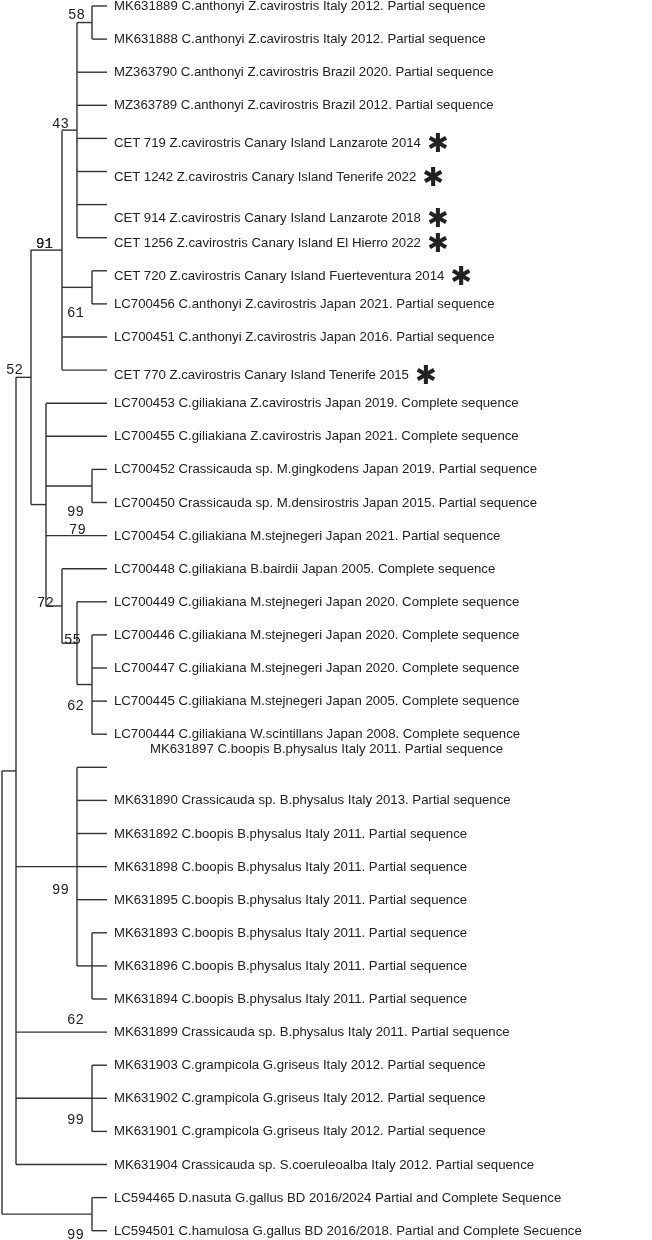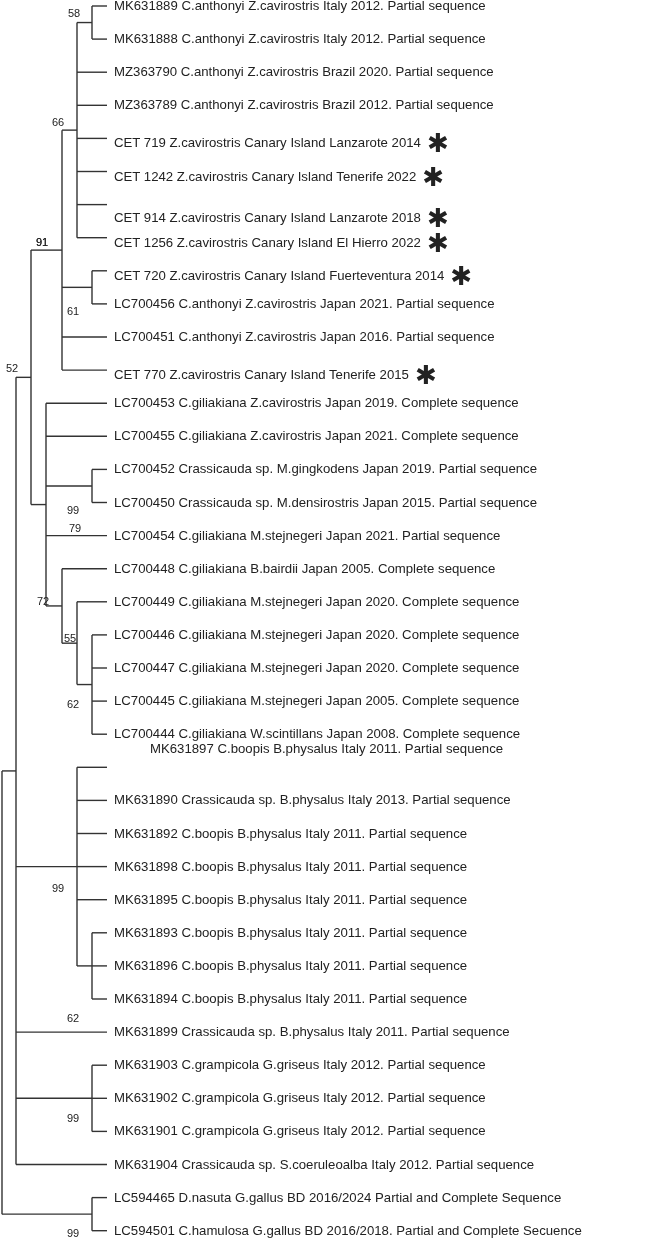--- a/index.html
+++ b/index.html
@@ -1,20 +1,20 @@
 <!DOCTYPE html>
 <html><head>
 <meta charset="utf-8">
 <style>
   html,body{margin:0;padding:0;background:#fff;}
   body{width:652px;height:1240px;position:relative;overflow:hidden;font-family:"Liberation Sans",sans-serif;}
   #tree{position:absolute;left:0;top:0;}
   .leaf-label{position:absolute;left:114px;font-size:13.2px;color:#222;white-space:nowrap;line-height:16px;font-family:"Liberation Sans",sans-serif;}
   .star{font-size:26px;font-weight:bold;line-height:16px;margin-left:6px;position:relative;top:5px;color:#222;font-family:"DejaVu Sans",sans-serif;}
-  .bs{position:absolute;font-size:11px;color:#222;font-family:Liberation Sans, sans-serif;}
+  .bs{position:absolute;font-size:14px;color:#222;font-family:Liberation Mono, monospace;}
 </style>
 </head>
 <body>
 
 <svg id="tree" width="652" height="1240" xmlns="http://www.w3.org/2000/svg">
     <line x1="92" y1="6" x2="107" y2="6" stroke="#333333" stroke-width="1.4"></line>
     <line x1="92" y1="39.1" x2="107" y2="39.1" stroke="#333333" stroke-width="1.4"></line>
     <line x1="92" y1="6" x2="92" y2="39.1" stroke="#333333" stroke-width="1.4"></line>
     <line x1="77" y1="22.55" x2="92" y2="22.55" stroke="#333333" stroke-width="1.4"></line>
     <line x1="77" y1="72.2" x2="107" y2="72.2" stroke="#333333" stroke-width="1.4"></line>
@@ -81,21 +81,21 @@
     <line x1="92" y1="1197.6000000000001" x2="107" y2="1197.6000000000001" stroke="#333333" stroke-width="1.4"></line>
     <line x1="92" y1="1230.7" x2="107" y2="1230.7" stroke="#333333" stroke-width="1.4"></line>
     <line x1="92" y1="1197.6000000000001" x2="92" y2="1230.7" stroke="#333333" stroke-width="1.4"></line>
     <line x1="2" y1="1214.15" x2="92" y2="1214.15" stroke="#333333" stroke-width="1.4"></line>
     <line x1="2" y1="770.9203125" x2="16" y2="770.9203125" stroke="#333333" stroke-width="1.4"></line>
     <line x1="2" y1="770.9203125" x2="2" y2="1214.15" stroke="#333333" stroke-width="1.4"></line>
   </svg>
 <div id="labels">
     <div class="bs" style="left: 68px; top: 7px;">58</div>
     <div class="bs" style="left: 67px; top: 305px;">61</div>
-    <div class="bs" style="left: 52px; top: 116px;">66</div>
+    <div class="bs" style="left: 52px; top: 116px;">43</div>
     <div class="bs" style="left: 36px; top: 236px;">91</div>
     <div class="bs" style="left: 67px; top: 504px;">99</div>
     <div class="bs" style="left: 67px; top: 698px;">62</div>
     <div class="bs" style="left: 52px; top: 632px; margin-left: 12px;">55</div>
     <div class="bs" style="left: 37px; top: 595px;">72</div>
     <div class="bs" style="left: 21px; top: 522px; margin-left: 48px;">79</div>
     <div class="bs" style="left: 36px; top: 236px;">91</div>
     <div class="bs" style="left: 67px; top: 1012px;">62</div>
     <div class="bs" style="left: 52px; top: 882px;">99</div>
     <div class="bs" style="left: 67px; top: 1112px;">99</div>

